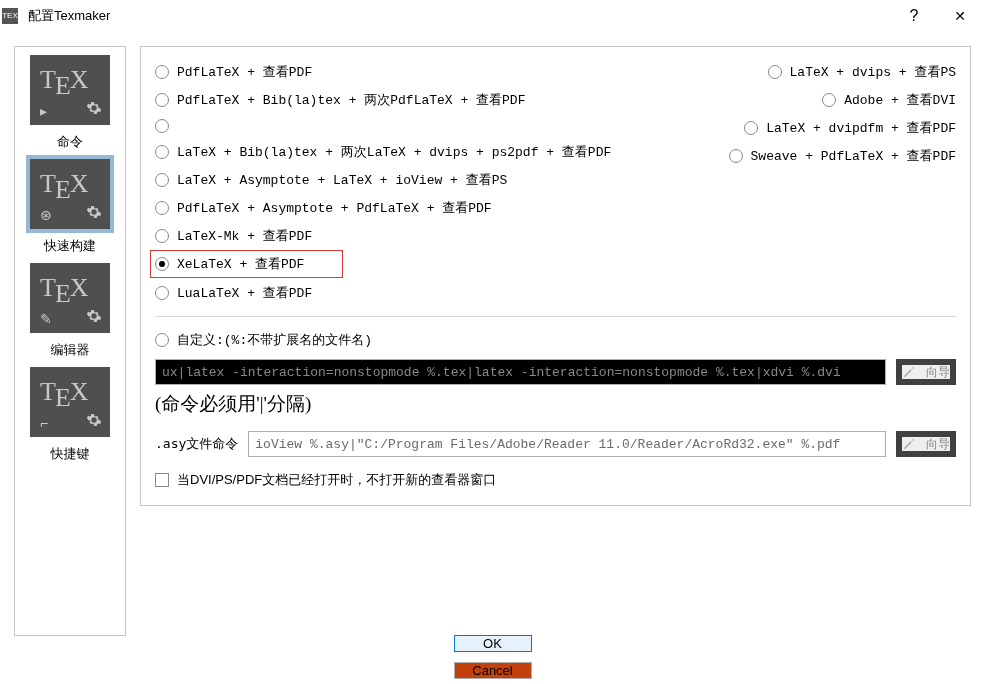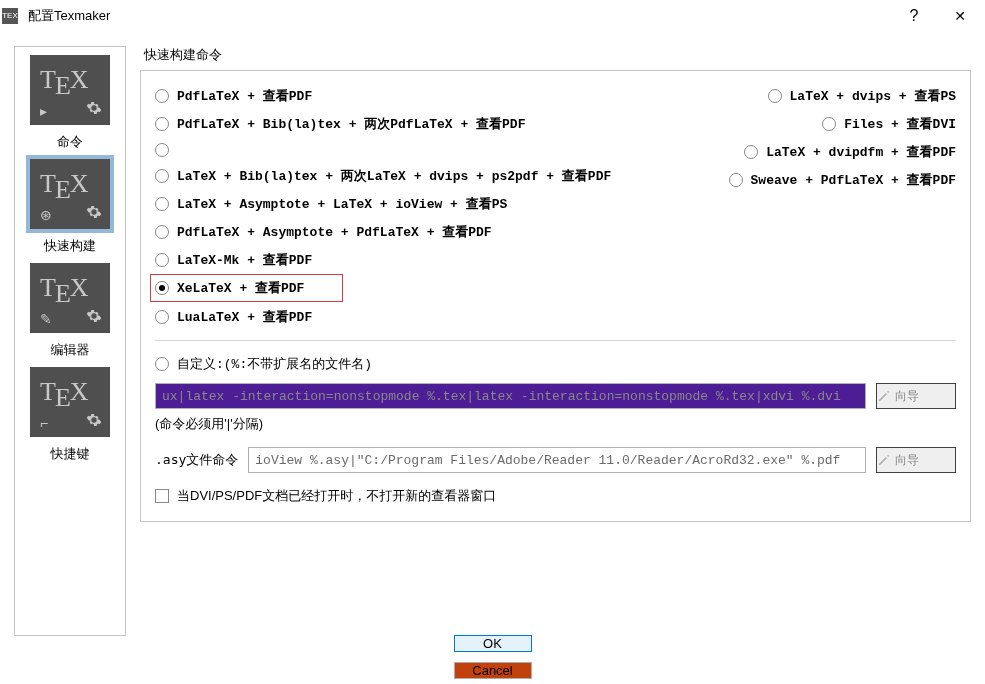--- a/index.html
+++ b/index.html
@@ -22,38 +22,38 @@
 .side-icon .mini { position: absolute; bottom: 6px; left: 10px; color: #c8c8c8; font-size: 14px; }
 .side-icon .gear { position: absolute; bottom: 6px; right: 8px; color: #c8c8c8; }
 .side-icon .gear svg { width: 16px; height: 16px; }
 .side-item .label { margin-top: 8px; font-size: 13px; text-align: center; }
 
 .main { flex: 1; display: flex; flex-direction: column; position: relative; }
 .group-title { font-size: 13px; margin-bottom: 6px; margin-left: 4px; }
 .main-frame { border: 1px solid #c5c5c5; padding: 16px 14px; flex: 0 0 auto; }
 
 .radio-row { display: flex; gap: 20px; }
-.radio-col { display: flex; flex-direction: column; gap: 10px; font-weight: bold; }
+.radio-col { display: flex; flex-direction: column; gap: 10px; }
 .radio-col.left { flex: 1; }
 .radio-col.right { width: 280px; align-items: flex-end; }
 
 .radio { display: flex; align-items: center; gap: 8px; font-family: "Courier New", "SimSun", monospace; font-size: 13px; white-space: nowrap; }
 .radio .dot { width: 14px; height: 14px; border: 1px solid #888; border-radius: 50%; position: relative; flex-shrink: 0; background: #fff; }
 .radio.checked .dot::after { content: ""; position: absolute; width: 6px; height: 6px; background: #000; border-radius: 50%; top: 3px; left: 3px; }
 .radio.highlighted { border: 1px solid #d93a3a; padding: 4px 38px 4px 4px; margin: -5px -31px -5px -5px; display: inline-flex; width: fit-content; }
 
 .sep { height: 1px; background: #d8d8d8; margin: 14px 0; }
 
 .custom-row { display: flex; align-items: center; gap: 10px; margin-bottom: 6px; }
 .custom-row .label-part { font-family: "SimSun", monospace; font-size: 13px; white-space: nowrap; }
 .text-input { flex: 1; height: 26px; border: 1px solid #b0b0b0; padding: 0 6px; font-family: "Courier New", monospace; font-size: 13px; color: #6b6b6b; background: #fff; }
-.text-input.disabled { background: #4c1d95; color: #888; font-family: Liberation Mono, monospace; }
-.wizard-btn { width: 80px; height: 26px; border: 1px solid #404040; background: #efefef; font-size: 12px; color: #888; display: flex; align-items: center; justify-content: flex-start; gap: 4px; }
+.text-input.disabled { background: #000000; color: #888; font-family: Liberation Mono, monospace; }
+.wizard-btn { width: 60px; height: 26px; border: 6px solid #404040; background: #efefef; font-size: 12px; color: #888; display: flex; align-items: center; justify-content: space-between; gap: 4px; }
 .wizard-btn svg { width: 14px; height: 14px; opacity: 0.6; }
-.hint { font-family: Liberation Sans, sans-serif; font-size: 13px; margin: 2px 0 14px 0; }
+.hint { font-family: Liberation Serif, serif; font-size: 19px; margin: 2px 0 14px 0; }
 
 .checkbox-row { display: flex; align-items: center; gap: 8px; margin-top: 14px; }
 .cb { width: 14px; height: 14px; border: 1px solid #888; background: #fff; }
 
 .footer { height: 42px; display: flex; justify-content: center; align-items: center; gap: 10px; padding: 0 14px; flex-direction: column; }
 .footer button { width: 78px; height: 24px; border: 1px solid #0078d7; background: #e5f1fb; font-size: 13px; }
 .footer button.cancel { border: 1px solid #adadad; background: #c2410c; }
 
 .gear-svg { fill: #c8c8c8; }
 </style>
@@ -105,21 +105,20 @@
         <span class="mini">⌐</span>
         <span class="gear"><svg viewBox="0 0 24 24" class="gear-svg">
               <path d="M12 8a4 4 0 100 8 4 4 0 000-8zm9 4a7 7 0 01-.1 1.2l2 1.6-2 3.4-2.4-1a7 7 0 01-2 1.2l-.4 2.6h-4l-.4-2.6a7 7 0 01-2-1.2l-2.4 1-2-3.4 2-1.6A7 7 0 013 12a7 7 0 01.1-1.2l-2-1.6 2-3.4 2.4 1a7 7 0 012-1.2L7.9 3h4l.4 2.6a7 7 0 012 1.2l2.4-1 2 3.4-2 1.6A7 7 0 0121 12z"></path>
             </svg></span>
       </div>
       <div class="label">快捷键</div>
     </div>
   </div>
 
   <div class="main">
-    <div class="group-title">快速构建命令</div>
     <div class="main-frame">
       <div class="radio-row">
         <div class="radio-col left">
           <label class="radio">
               <span class="dot"></span>
               <span>PdfLaTeX + 查看PDF</span>
             </label>
           <label class="radio">
               <span class="dot"></span>
               <span>PdfLaTeX + Bib(la)tex + 两次PdfLaTeX + 查看PDF</span>
@@ -152,21 +151,21 @@
               <span>LuaLaTeX + 查看PDF</span>
             </label>
         </div>
         <div class="radio-col right">
           <label class="radio">
               <span class="dot"></span>
               <span>LaTeX + dvips + 查看PS</span>
             </label>
           <label class="radio">
               <span class="dot"></span>
-              <span>Files + 查看DVI</span>
+              <span>Adobe + 查看DVI</span>
             </label>
           <label class="radio">
               <span class="dot"></span>
               <span>LaTeX + dvipdfm + 查看PDF</span>
             </label>
           <label class="radio">
               <span class="dot"></span>
               <span>Sweave + PdfLaTeX + 查看PDF</span>
             </label>
         </div>

